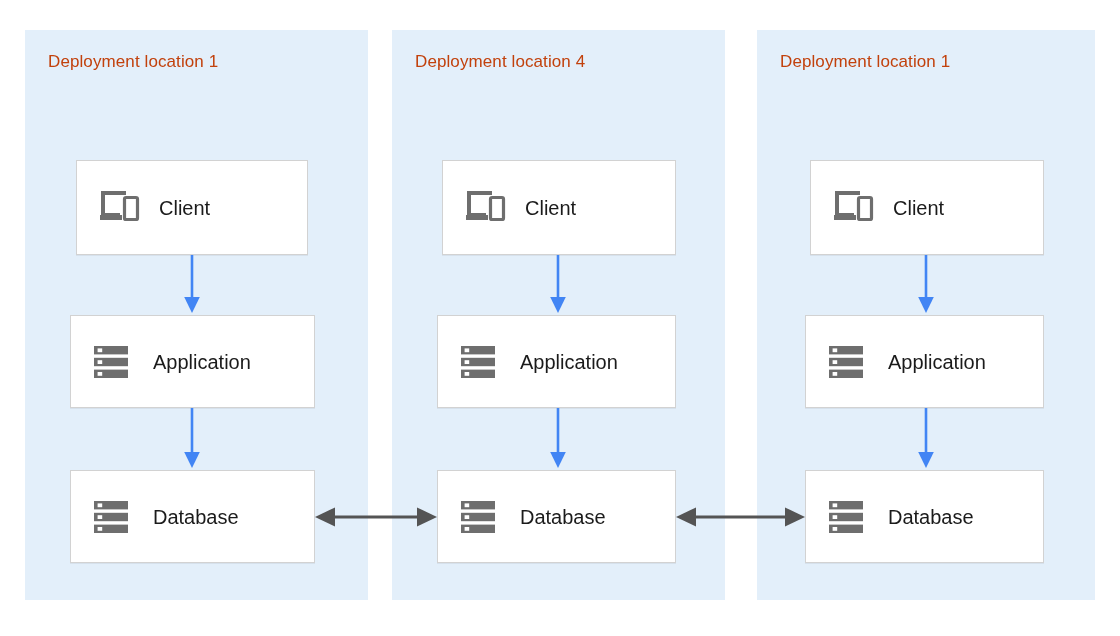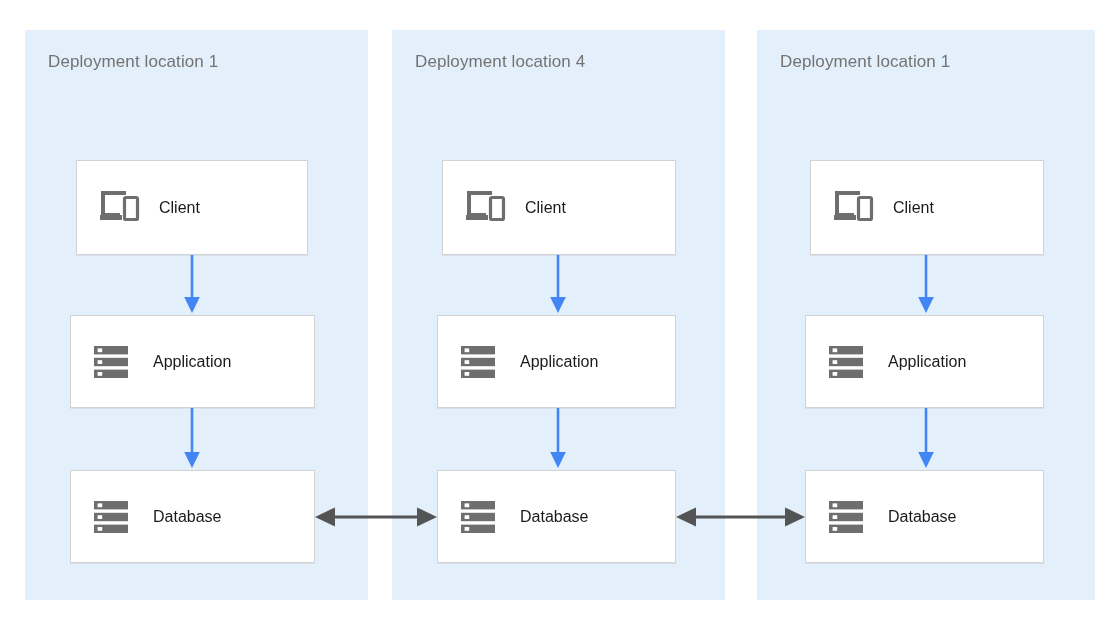--- a/index.html
+++ b/index.html
@@ -26,21 +26,21 @@
     top: 30px;
     height: 570px;
     background: #e3effa;
   }
   .zone-title {
     position: absolute;
     top: 21px;
     left: 23px;
     font-size: 17px;
     line-height: 22px;
-    color: #737373;
+    color: #c2410c;
     letter-spacing: 0.1px;
     white-space: nowrap;
   }
 
   
   .node {
     position: absolute;
     box-sizing: border-box;
     background: #ffffff;
     border: 1px solid #d2d2d2;
@@ -50,21 +50,21 @@
     box-shadow: 0 1px 0 rgba(0,0,0,0.055);
   }
   .node-icon {
     flex: 0 0 auto;
     width: 42px;
     height: 40px;
     margin-right: 18px;
     display: block;
   }
   .node-label {
-    font-size: 16px;
+    font-size: 20px;
     line-height: 26px;
     color: #1b1b1b;
     white-space: nowrap;
   }
 
   
   .connector {
     position: absolute;
     pointer-events: none;
   }

